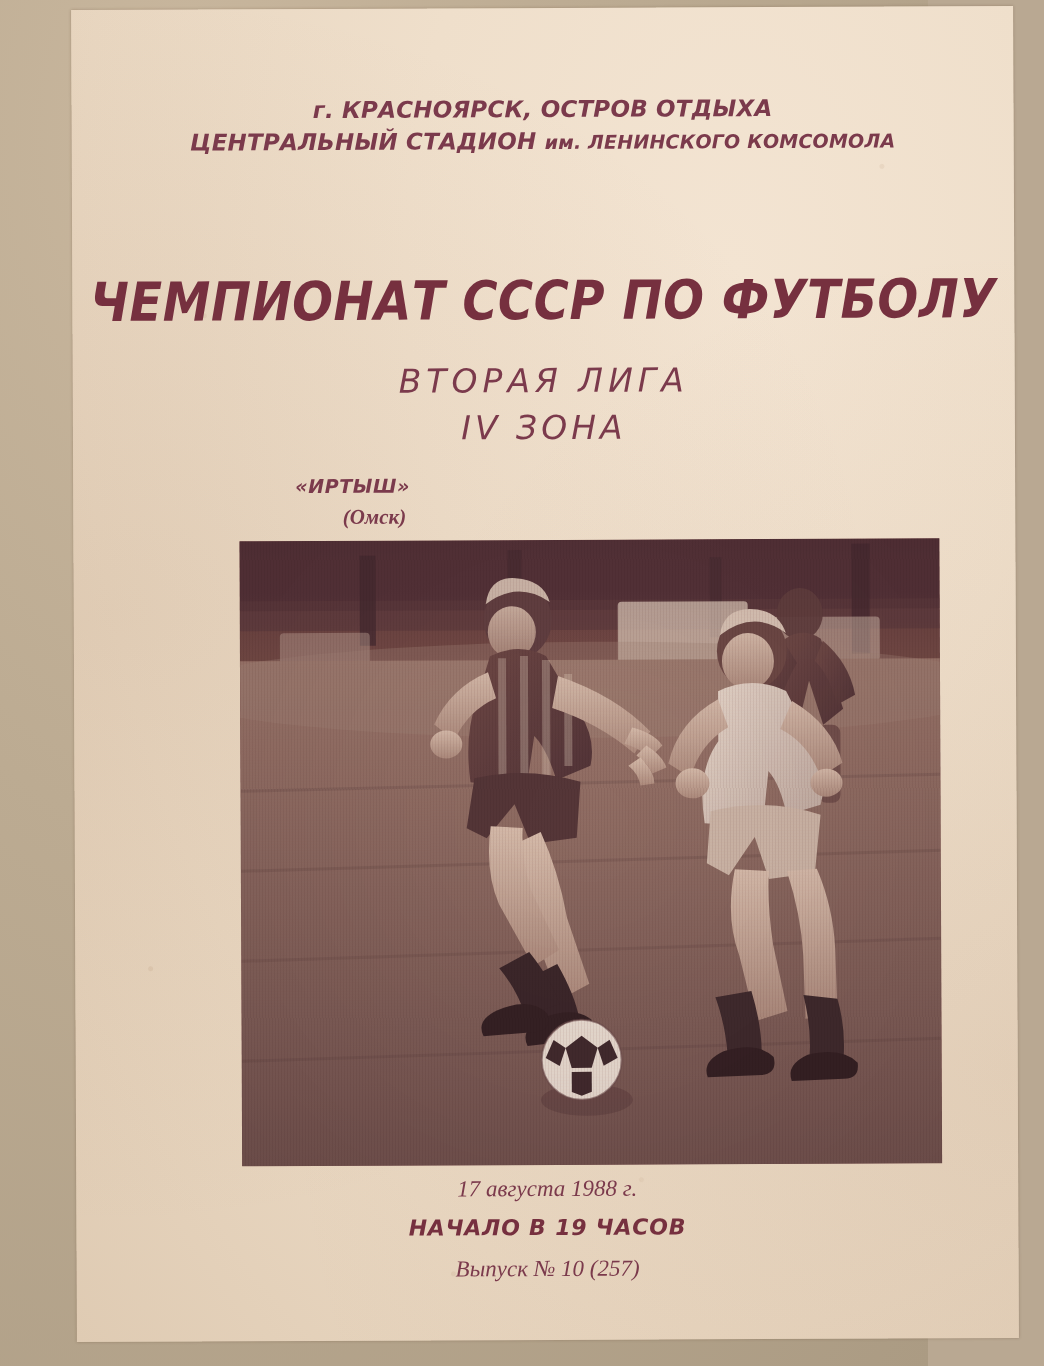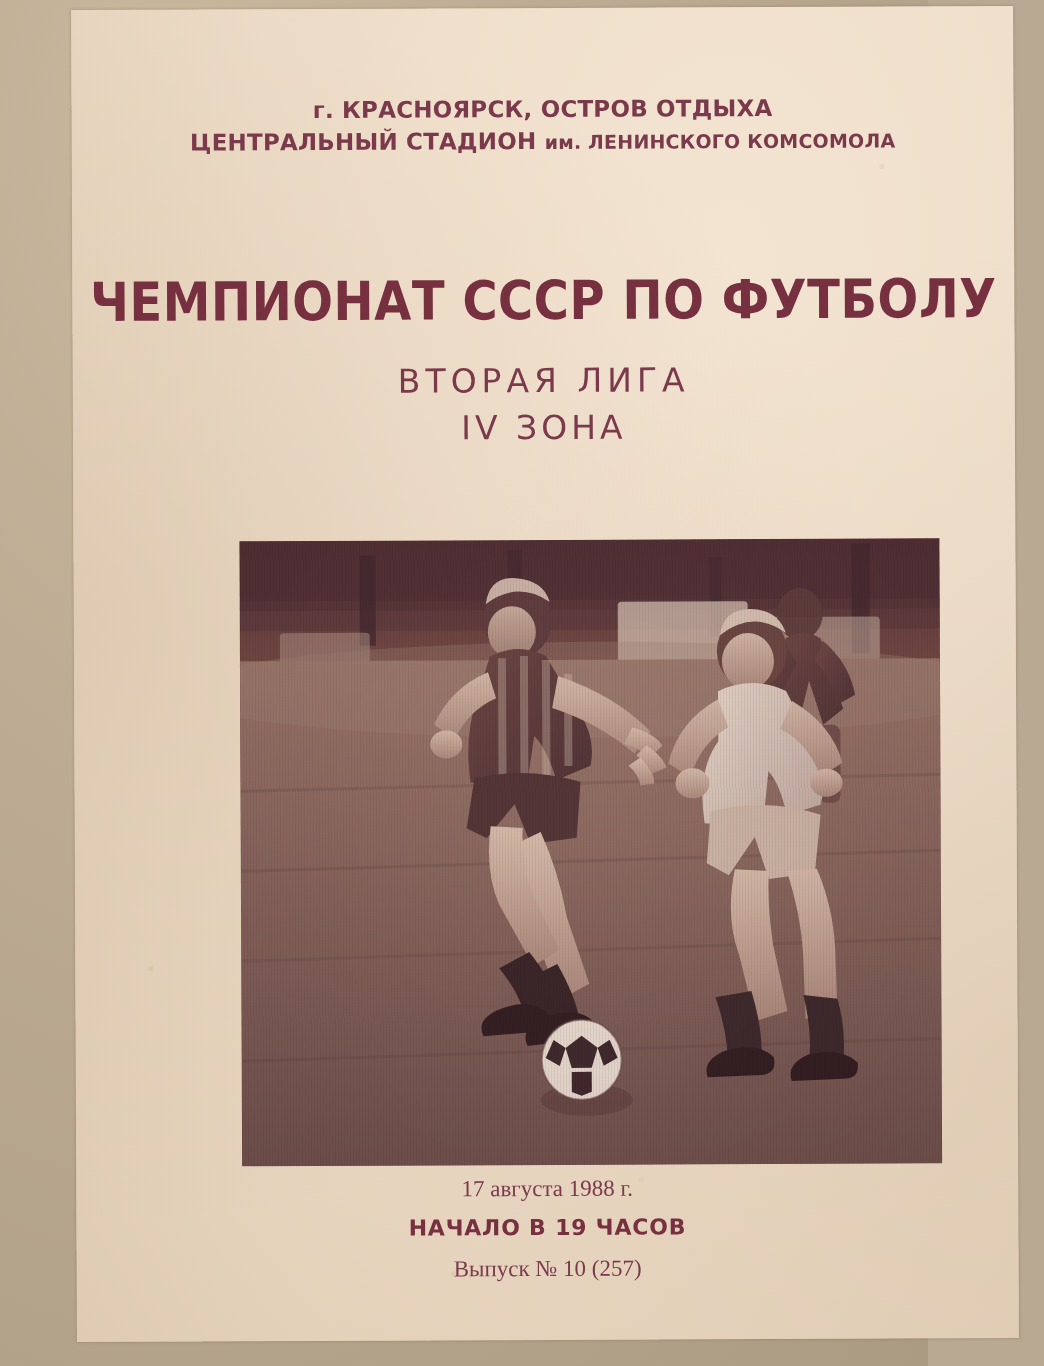--- a/index.html
+++ b/index.html
@@ -14,20 +14,21 @@
     font-family: "Liberation Serif", serif;
   }
 
   
   #scan {
     position: relative;
     width: 928px;
     height: 1366px;
     background:
       radial-gradient(ellipse at 20% 10%, #c9b79e 0%, #bcab92 40%, #ab9b83 100%);
+    font-style: italic;
   }
 
   
   #sheet {
     position: absolute;
     left: 74px;
     top: 8px;
     width: 942px;
     height: 1332px;
     background:
@@ -209,20 +210,24 @@
         <span>ЦЕНТРАЛЬНЫЙ СТАДИОН</span>
         <span class="sm">им. ЛЕНИНСКОГО КОМСОМОЛА</span>
       </div>
     </div>
 
     <div id="title">ЧЕМПИОНАТ СССР ПО ФУТБОЛУ</div>
     <div id="subtitle1">ВТОРАЯ ЛИГА</div>
     <div id="subtitle2">IV ЗОНА</div>
 
     <div id="teams">
+      <div class="team right">
+        <div class="name">«ИРТЫШ»</div>
+        <div class="city">(Омск)</div>
+      </div>
     </div>
 
     <div id="photo">
       <svg viewBox="0 0 700 625" preserveAspectRatio="none">
         <defs>
           <linearGradient id="bgGrad" x1="0" y1="0" x2="0" y2="1">
             <stop offset="0%" stop-color="#6d3a40"></stop>
             <stop offset="28%" stop-color="#8a5247"></stop>
             <stop offset="46%" stop-color="#b08571"></stop>
             <stop offset="70%" stop-color="#a87a69"></stop>

